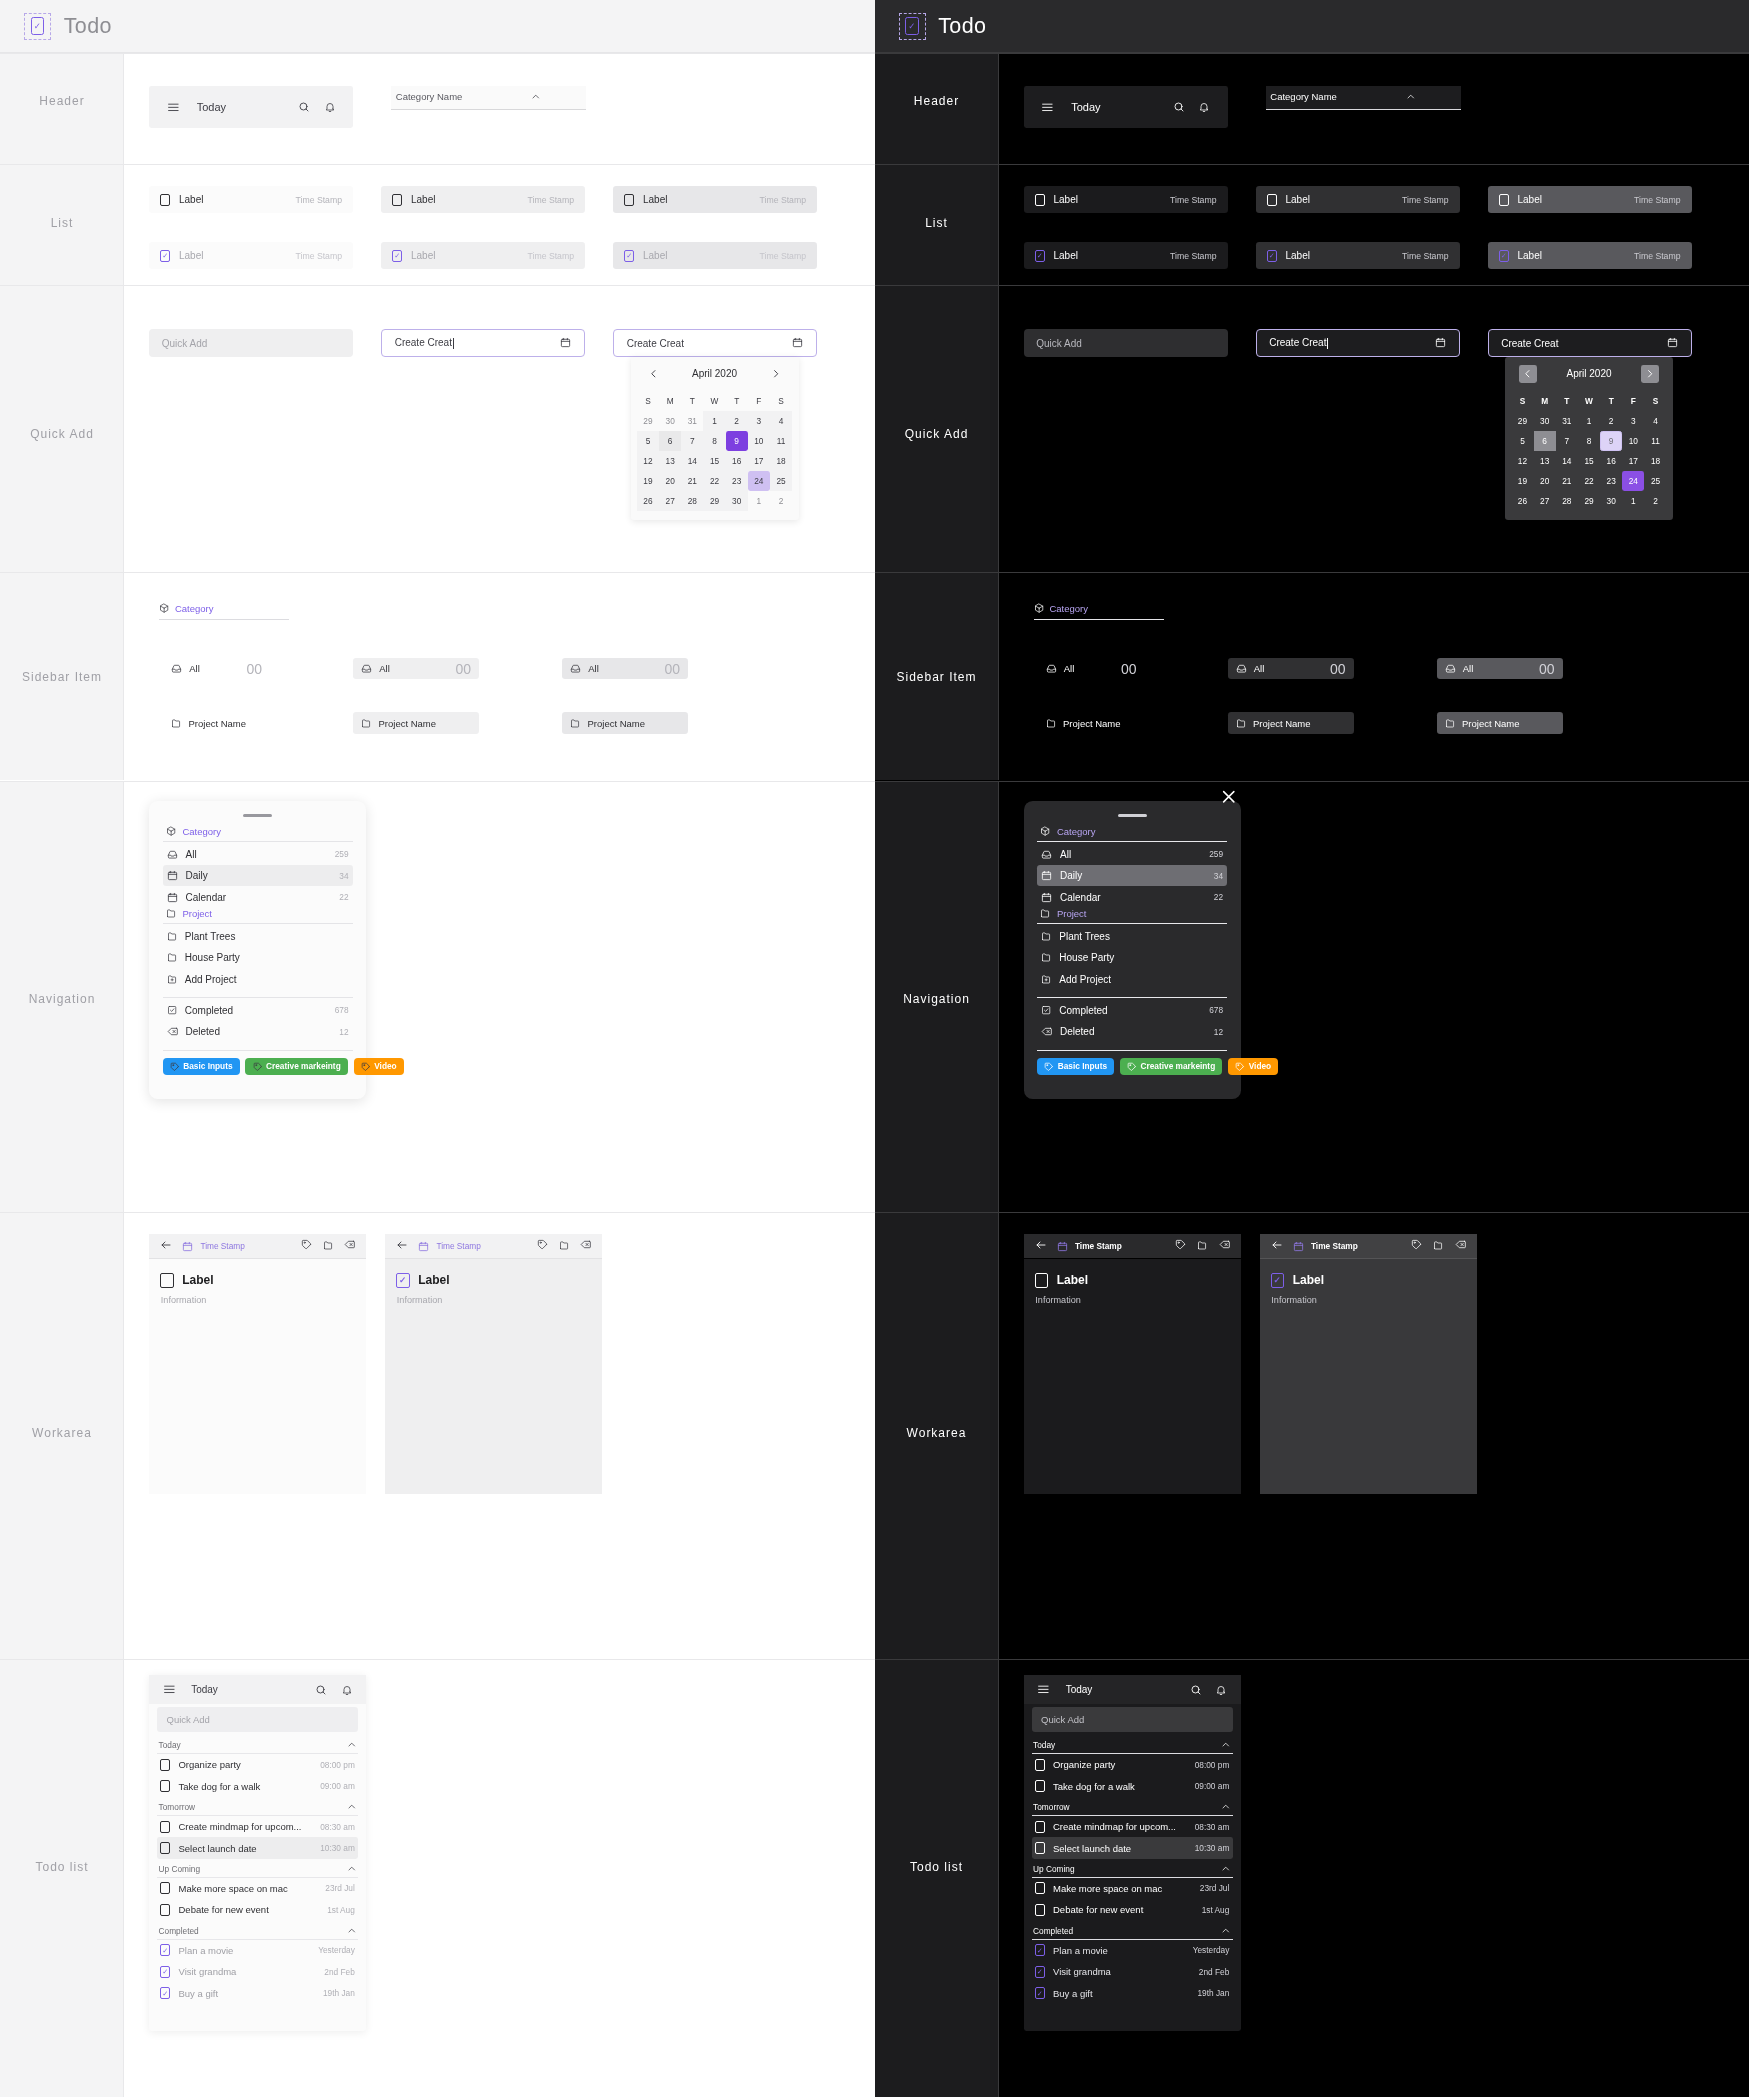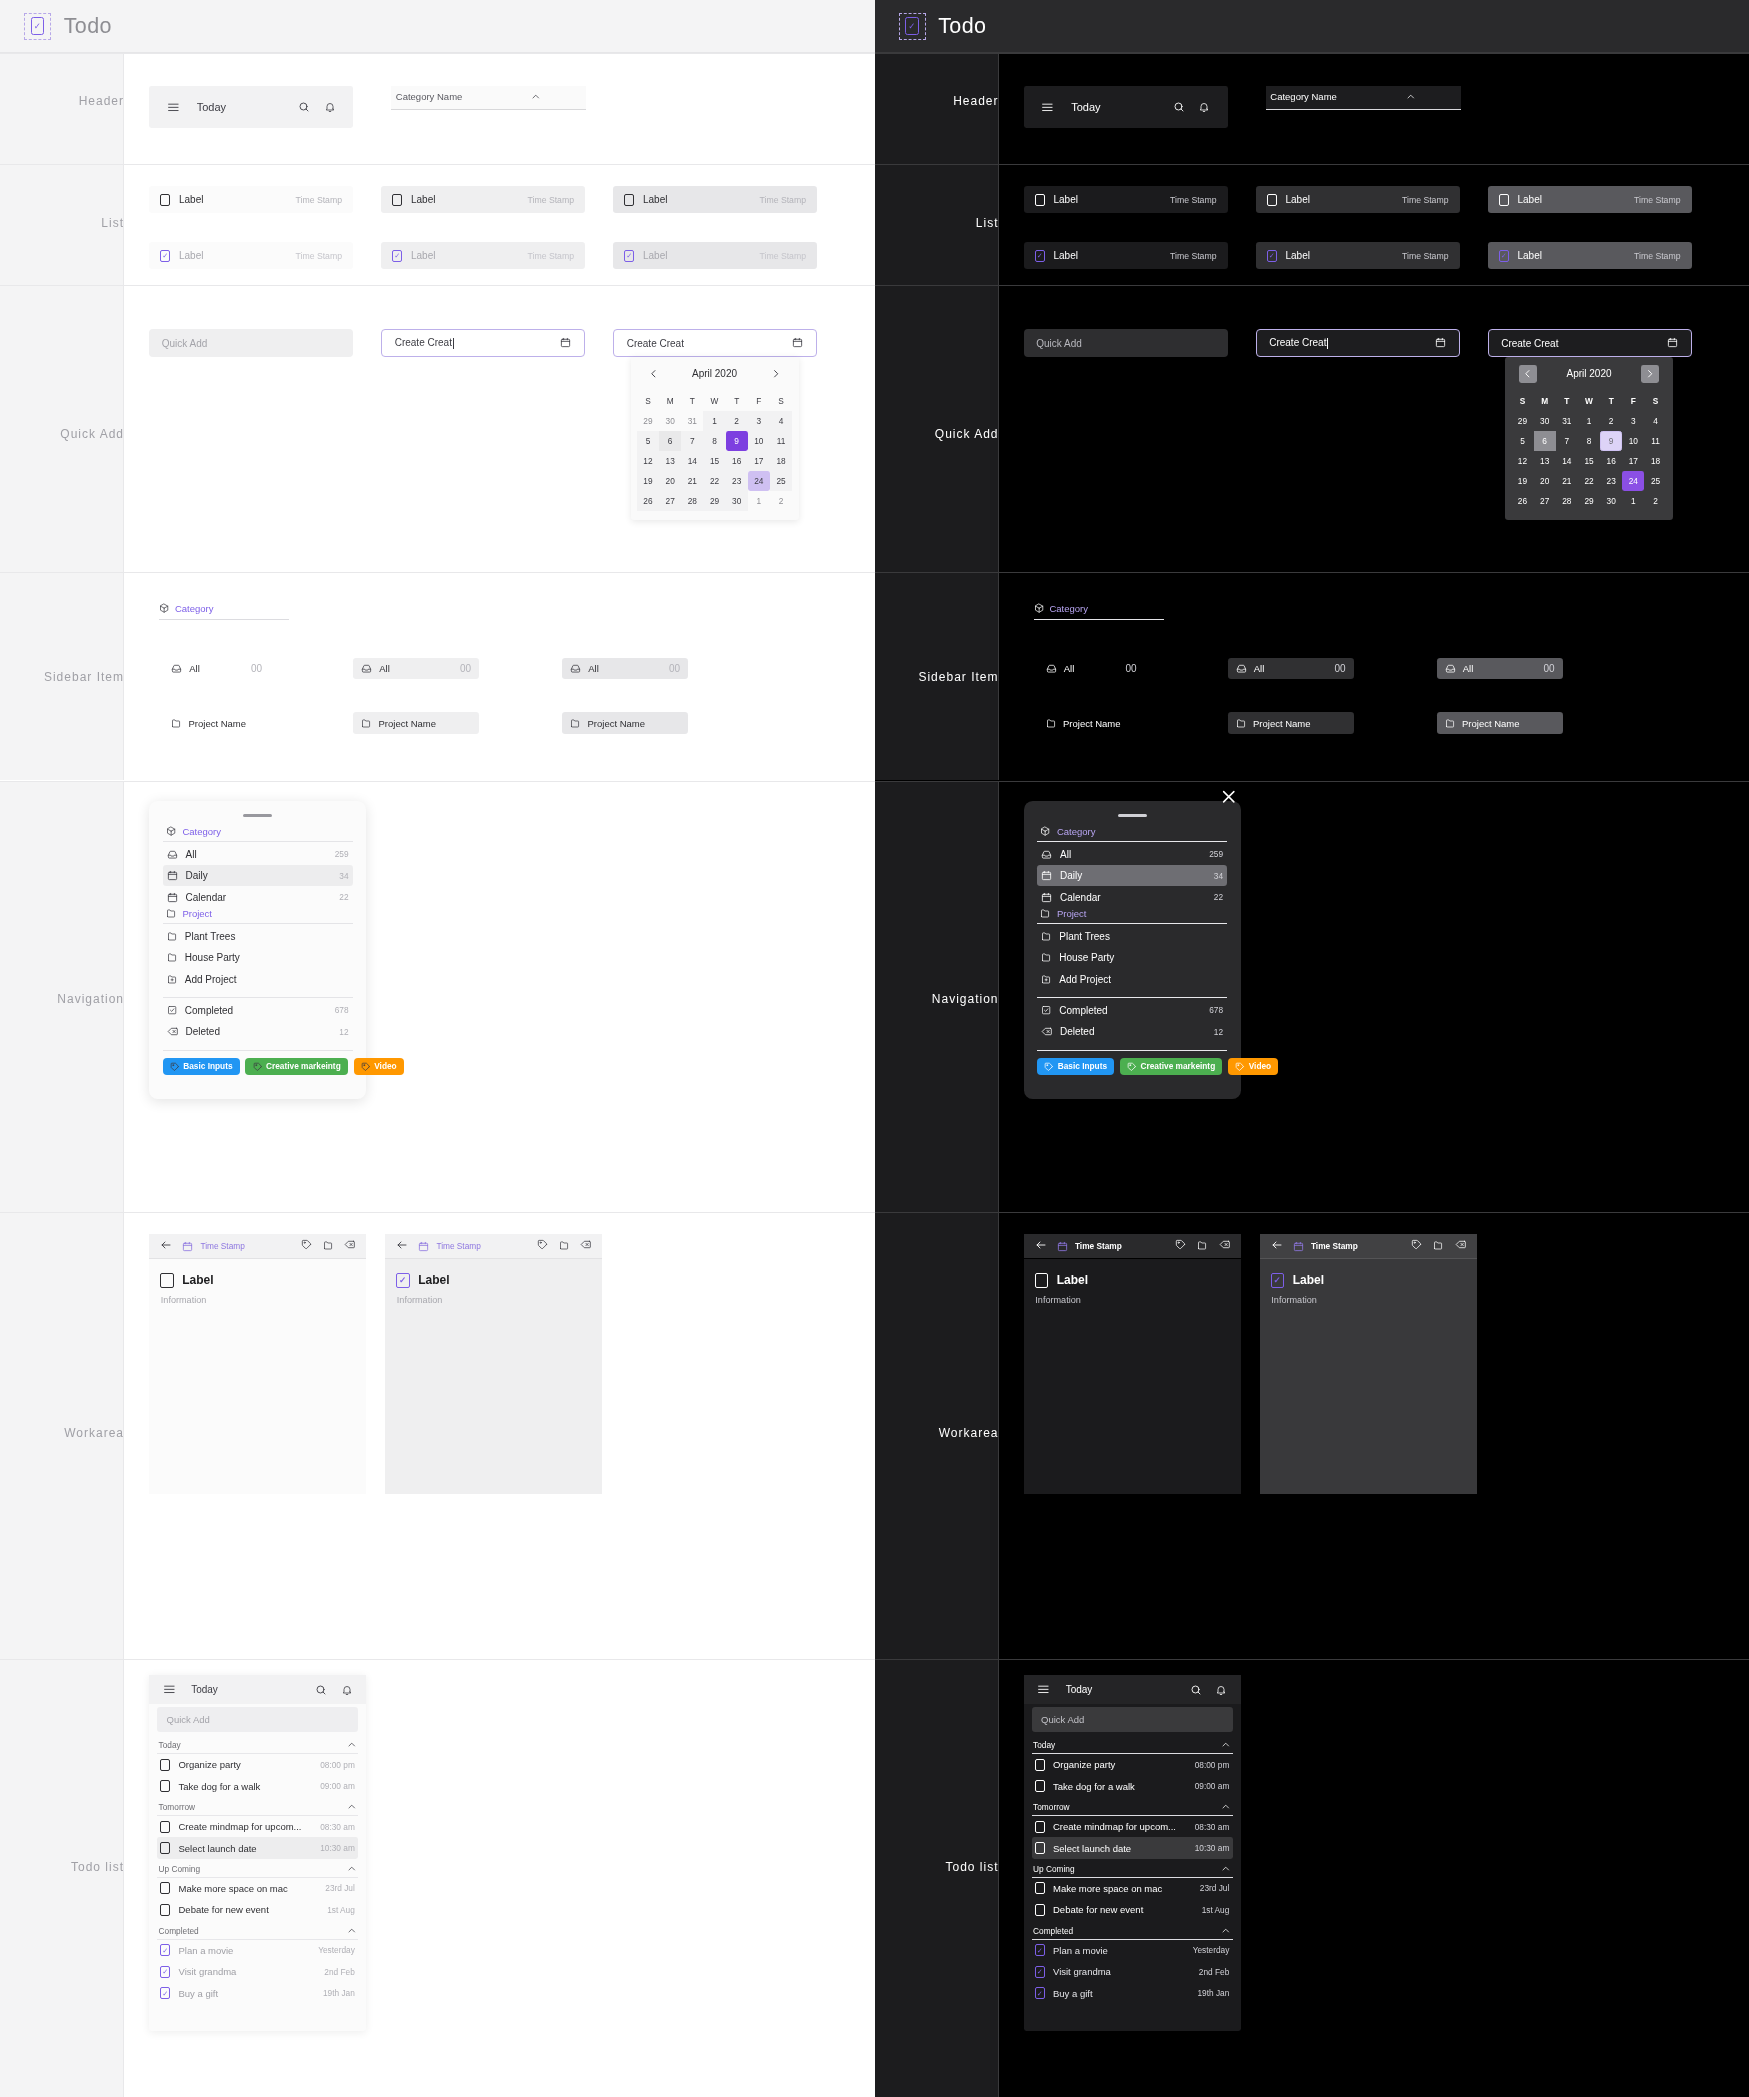--- a/index.html
+++ b/index.html
@@ -33,21 +33,21 @@
               display: flex; align-items: center; padding-left: 24px; gap: 12.7px; }
   .logo-box { position: relative; width: 27px; height: 27px; display:flex; align-items:center; justify-content:center; }
   .logo-dash { position:absolute; inset:0; border:0.8px dashed #b7a8e8; }
   .logo-inner { width: 13.5px; height: 17.5px; border: 1.3px solid #7d5fe8; border-radius: 2.4px;
                 display:flex; align-items:center; justify-content:center; }
   .logo-check { font-size: 8.7px; color:#7d5fe8; line-height:1; }
   .title-text { font-size: 21.5px; letter-spacing: 0.4px; }
 
   
   .rail { position: absolute; left: 0; width: 124px; }
-  .rail-label { font-size: 12px; letter-spacing: 1px; text-align: right; width: 124px;
+  .rail-label { font-size: 12px; letter-spacing: 1px; text-align: center; width: 124px;
                 position: absolute; left: 0; transform: translateY(-50%); }
 
   .row-div { position: absolute; left: 0; width: 875px; height: 0.8px; }
   .section { position: absolute; left: 124px; }
 
   
   .hdr-bar { display: flex; align-items: center; height: 42px; border-radius: 2.4px; padding: 0 17.5px; }
   .light .hdr-bar { background: #f2f2f3; }
   .dark  .hdr-bar { background: #1d1d1f; }
   .hdr-title { font-size: 11px; margin-left: 17.5px; flex: 1; }
@@ -117,21 +117,21 @@
   .dark  .cal-d.range { background:#8b4fe5; color:#fff; border-radius:2.4px; }
 
   
   .cat-head { width:130px; display:flex; align-items:center; gap:5.6px; padding-bottom:4.8px; }
   .light .cat-head { border-bottom:0.8px solid #dcdce0; }
   .dark  .cat-head { border-bottom:0.8px solid #e4e4e8; }
   .cat-head span { font-size:9.5px; color:#7d5fe8; }
   .dark .cat-head span { color:#b8a5f2; }
   .sb-item { width:107px; height:21.5px; border-radius:3.2px; display:flex; align-items:center; padding:0 8px; }
   .sb-item .t { font-size:9.5px; margin-left:7.2px; flex:1; }
-  .sb-item .n { font-size:10px; }
+  .sb-item .n { font-size:14px; }
   .light .sb-item .t { color:#2f2f33; } .light .sb-item .n { color:#b4b4ba; }
   .dark  .sb-item .t { color:#ffffff; } .dark  .sb-item .n { color:#d2d2d8; }
   .sb-item.wide { width:126px; }
 
   
   .navcard { width:217px; border-radius:8.7px; padding:8px 13.5px 24px; }
   .light .navcard { background:#fbfbfb; box-shadow:0 2.4px 12.7px rgba(0,0,0,.11); }
   .dark  .navcard { background:#2a2a2c; }
   .grab { width:29px; height:2.8px; border-radius:1.6px; margin:4.8px auto 9.5px; }
   .light .grab { background:#98989e; } .dark .grab { background:#d0d0d5; }

